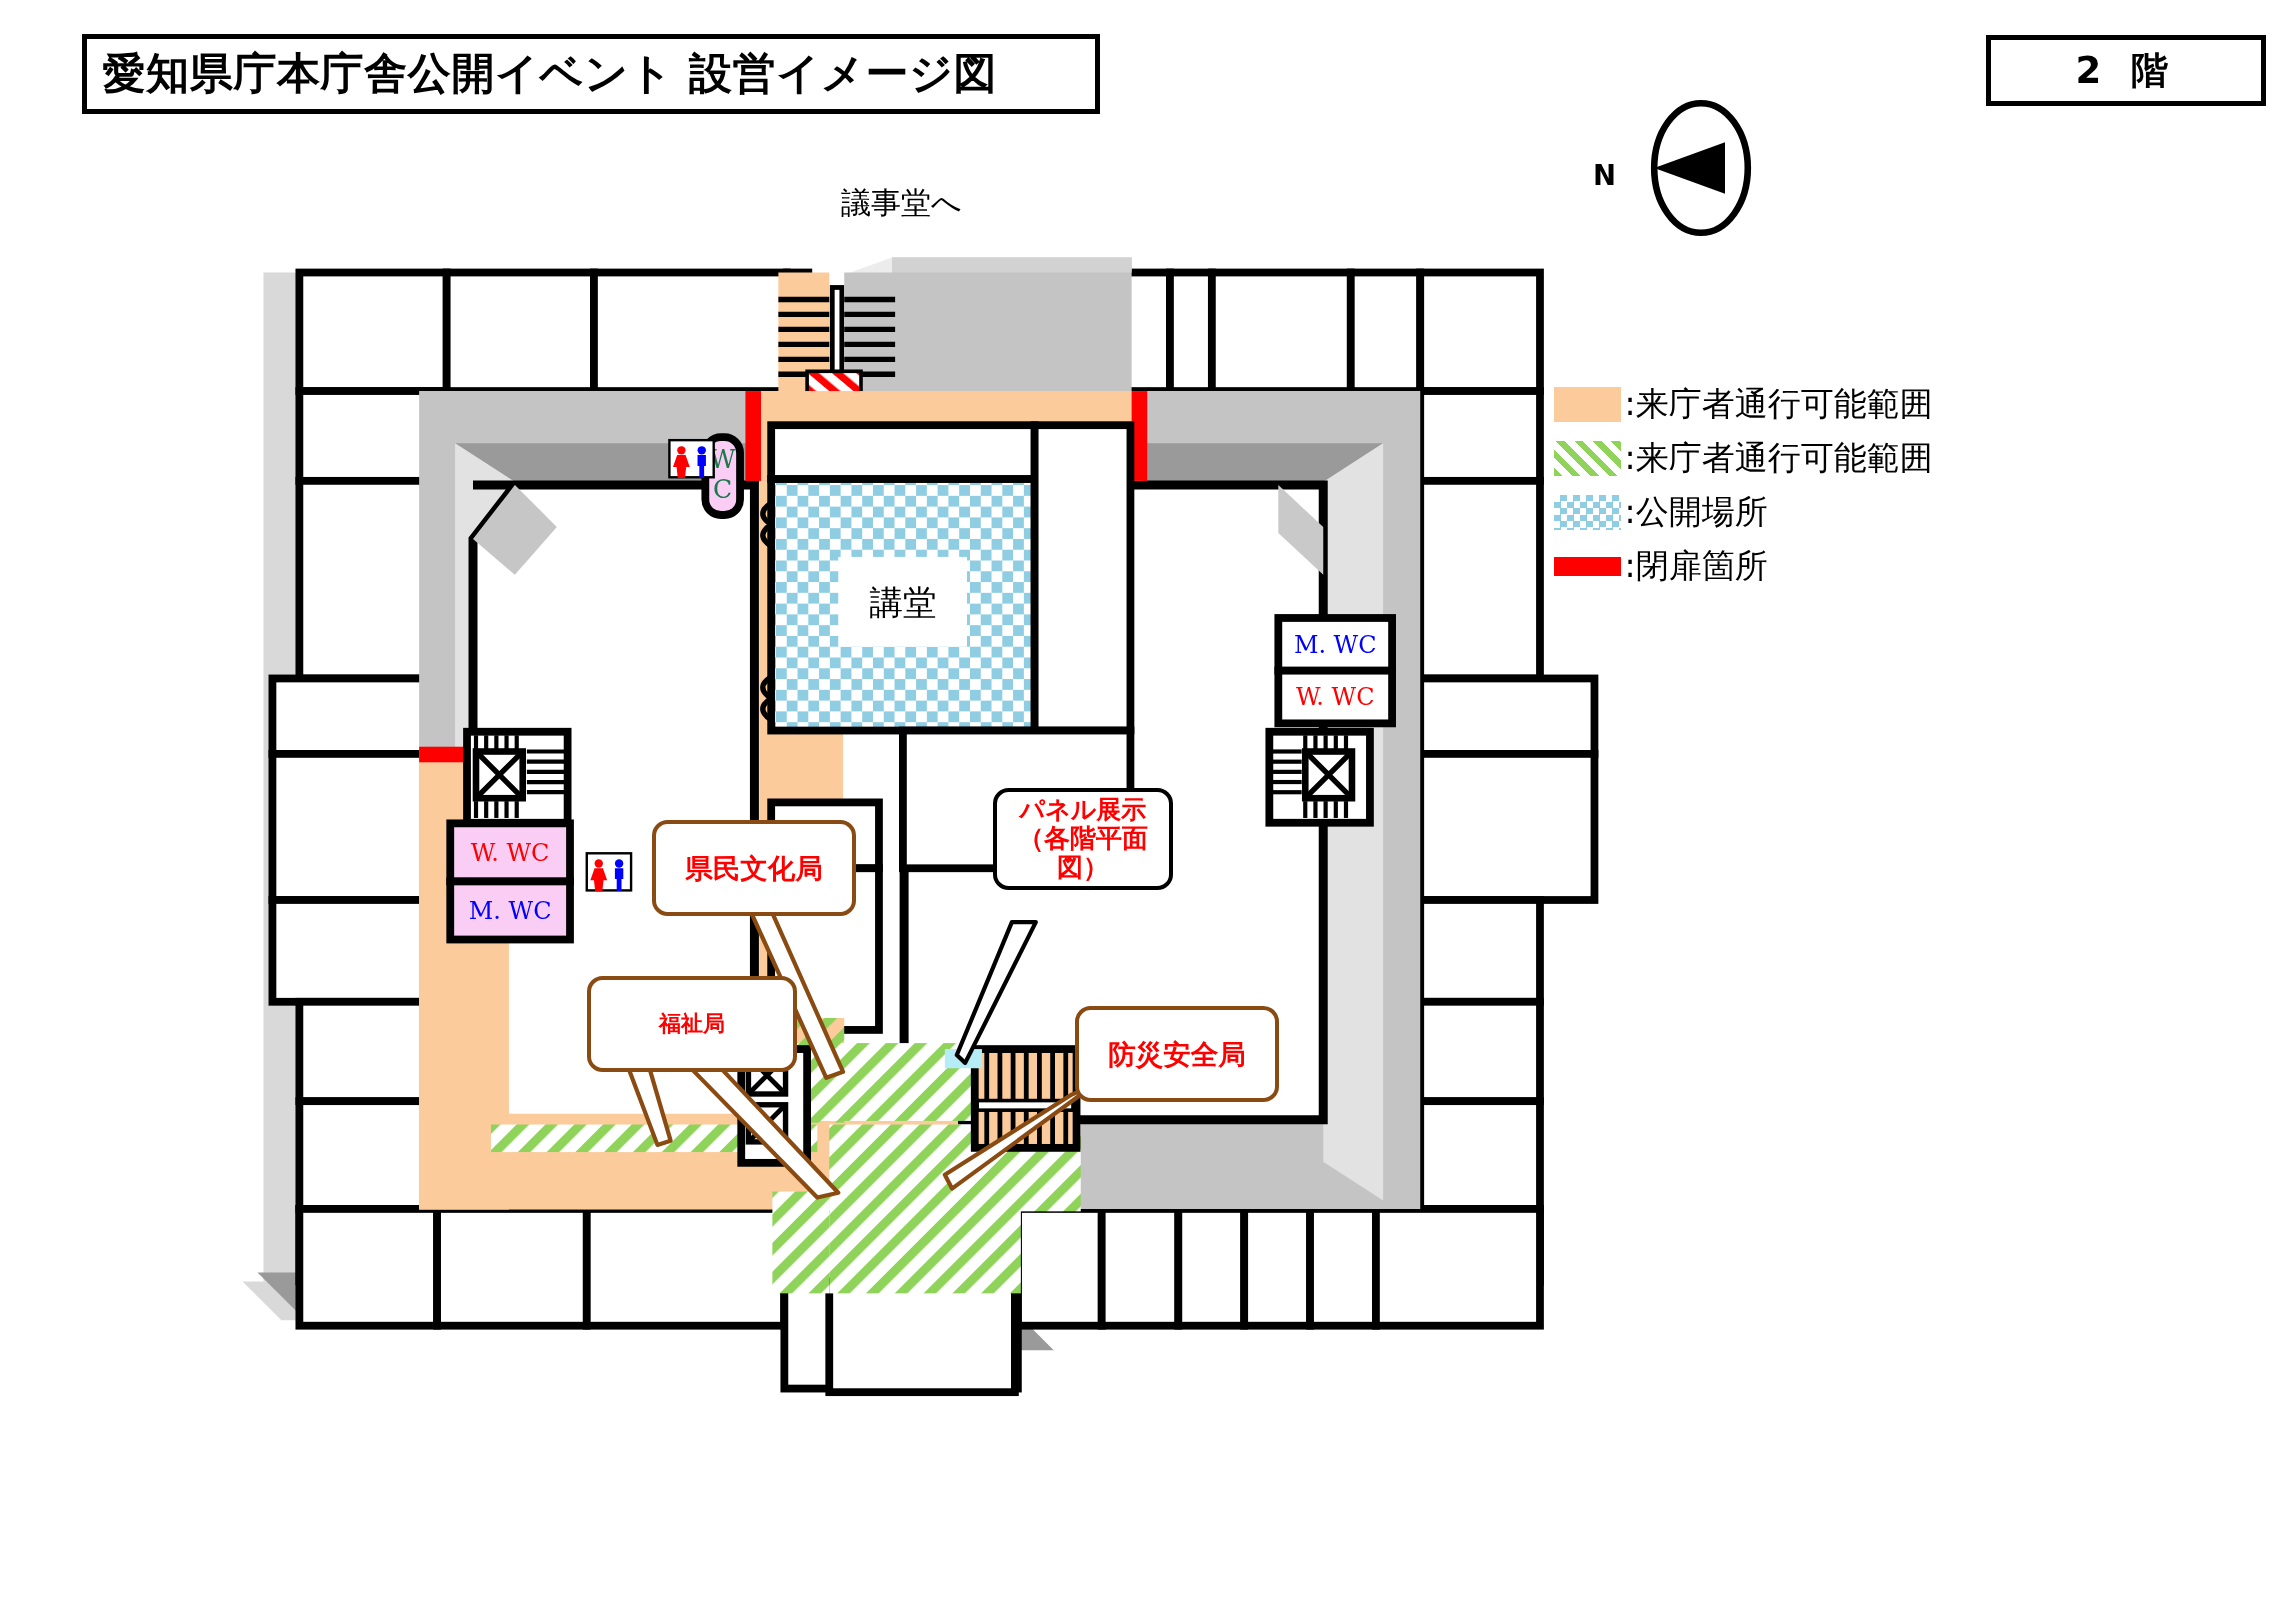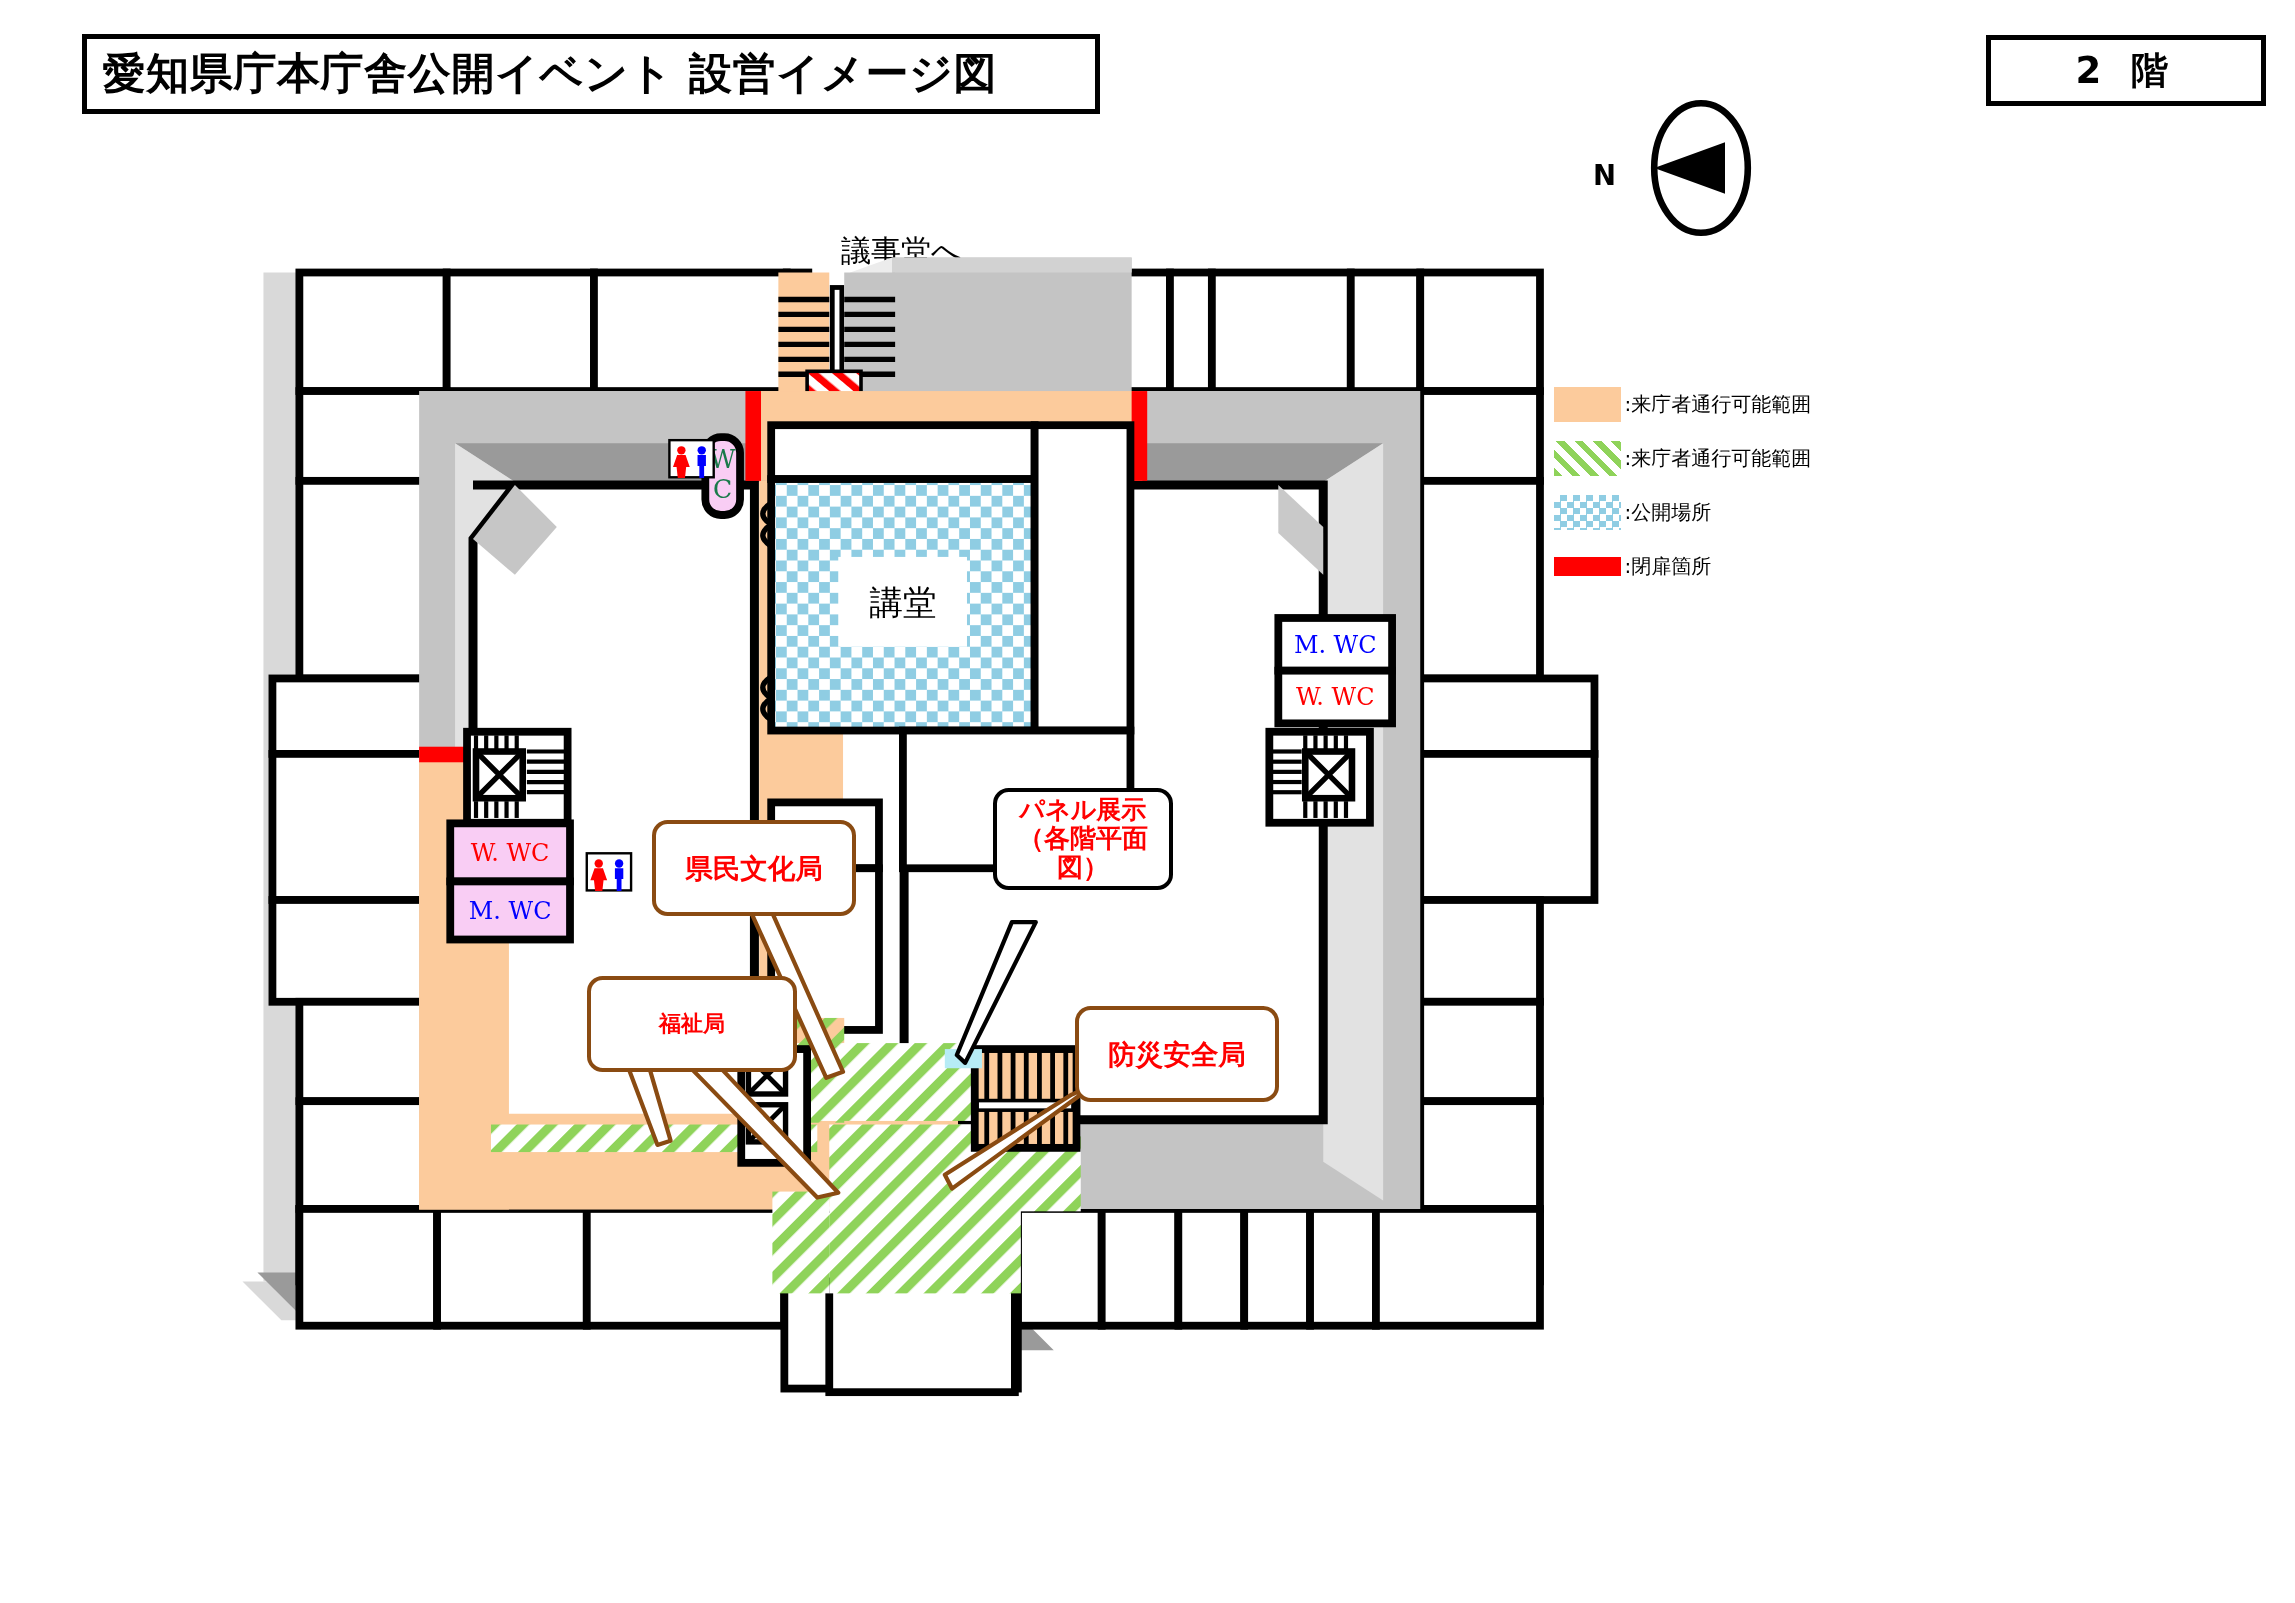--- a/index.html
+++ b/index.html
@@ -19,27 +19,27 @@
     display:flex;align-items:center;justify-content:center;}
   #floor-text{font-family:"DejaVu Sans",sans-serif;font-weight:bold;font-size:37px;color:#000;letter-spacing:8.4px;}
 
   
   #compass{position:absolute;left:1632px;top:99px;width:138px;height:138px;}
   #compass-n{position:absolute;left:1593px;top:159px;font-family:"DejaVu Sans",sans-serif;
     font-weight:bold;font-size:27.5px;color:#000;}
 
   
   #gijidou{position:absolute;left:841px;top:183px;font-family:Liberation Serif, serif;
-    font-size:30px;color:#000;white-space:nowrap;margin-top:48px;}
+    font-size:30px;color:#000;white-space:nowrap;}
 
   
   #legend{position:absolute;left:1554px;top:386px;width:689px;}
   .leg-row{display:flex;align-items:center;margin-bottom:17px;height:37px;}
   .leg-sw{width:67px;height:35px;border:0;flex:0 0 auto;margin-right:3.6px;}
-  .leg-txt{font-family:"DejaVu Sans",sans-serif;font-size:20px;color:#000;white-space:nowrap;}
+  .leg-txt{font-family:"DejaVu Sans",sans-serif;font-size:33px;color:#000;white-space:nowrap;}
   .sw-orange{background:#fccb9c;}
   .sw-green{background:
       repeating-linear-gradient(45deg,#8fd35a 0 6px,#fff 6px 13px);}
   .sw-blue{background:
       repeating-conic-gradient(#8fcde3 0% 25%, #fff 0% 50%) 0 0/13px 13px;}
   .sw-red{background:#ff0000;height:19px;}
   .sw-stripe{background:repeating-linear-gradient(-50deg,#ff0000 0 5.4px,#fff 5.4px 12px);
     border:2.4px solid #000;height:20.4px;box-sizing:border-box;}
 
   

